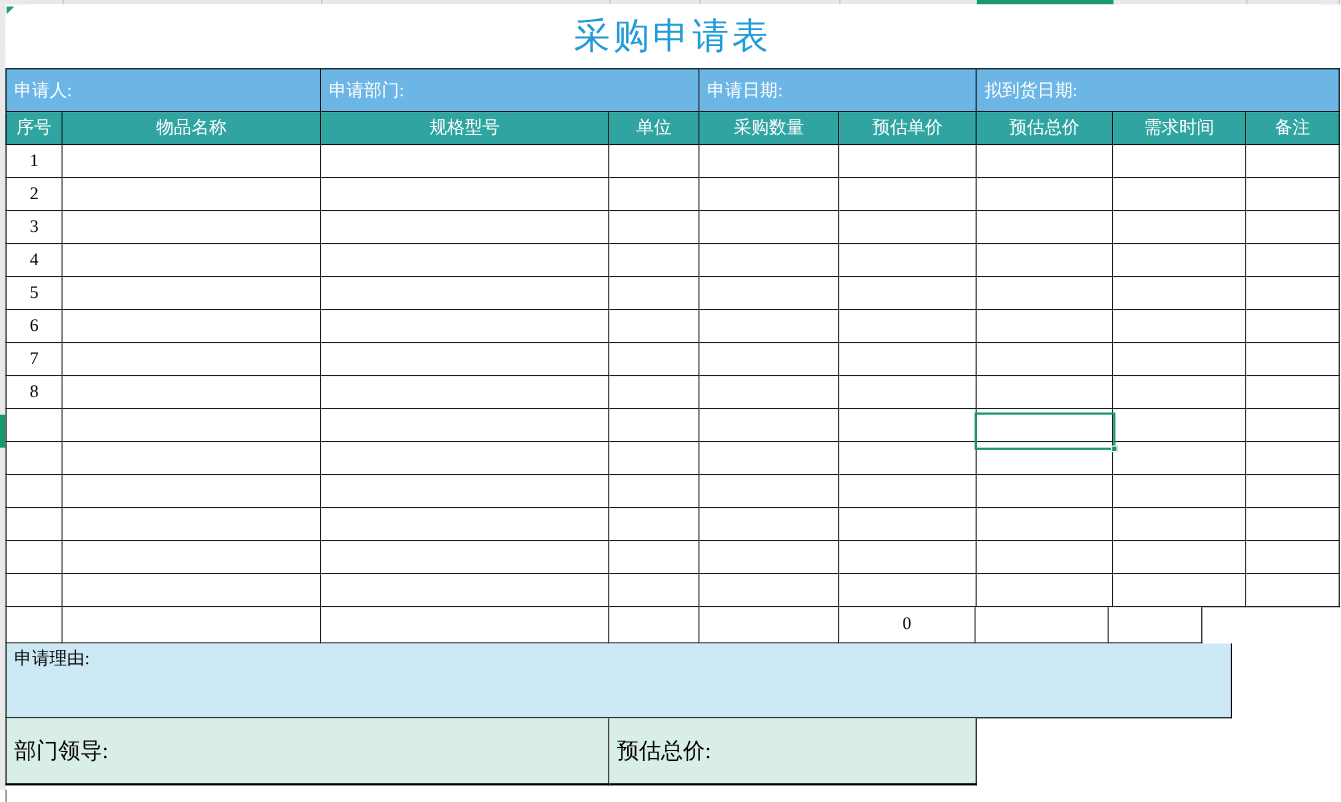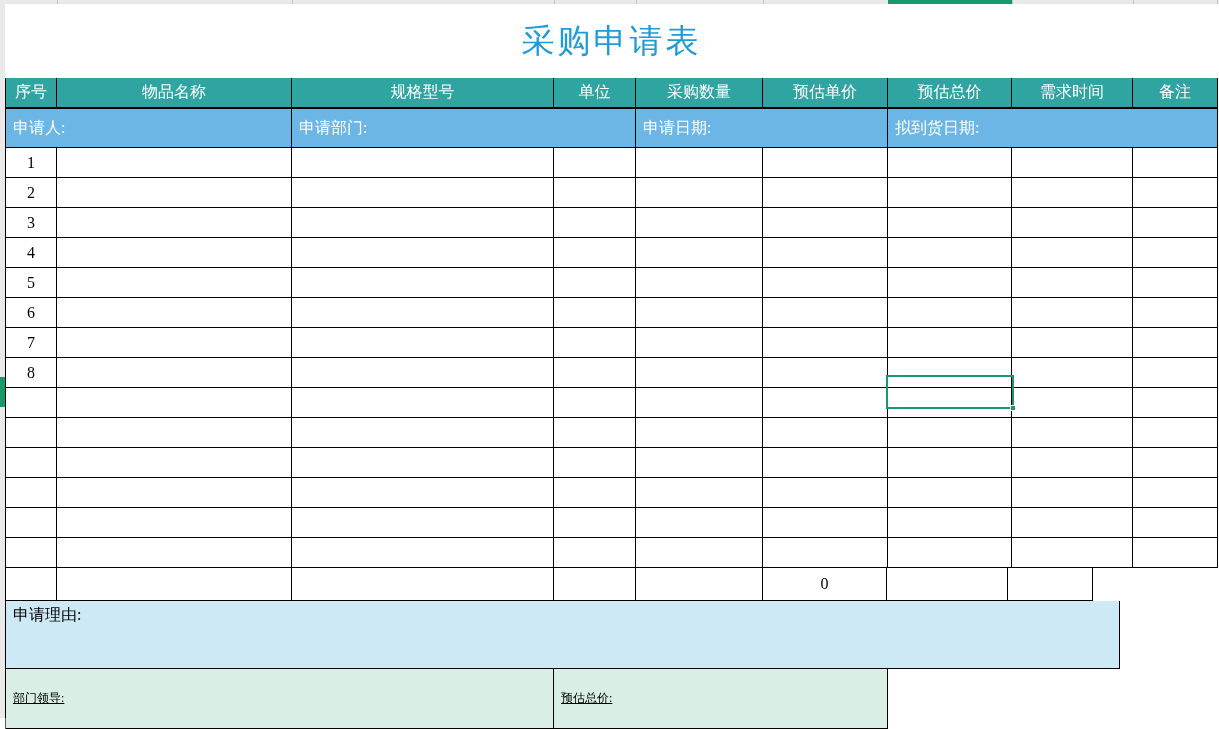--- a/index.html
+++ b/index.html
@@ -20,21 +20,21 @@
   .corner-triangle { position: absolute; left: 6px; top: 6px; width: 0; height: 0;
     border-top: 7px solid #21a366; border-right: 7px solid transparent; }
 
   .sheet { position: absolute; left: 5px; top: 4px; width: 1213px; }
 
   .row { display: flex; width: 1213px; }
   .cell { border-right: 1px solid #000; border-bottom: 1px solid #000; display: flex; align-items: center; overflow: hidden; }
   .bl { border-left: 1px solid #000; }
 
   
-  .title-row   { height: 74px; display: flex; align-items: center; justify-content: center; background: #fff; }
+  .title-row   { height: 58px; display: flex; align-items: center; justify-content: center; background: #fff; border-radius: 21px; }
   .info-row    { height: 40px; }
   .header-row  { height: 30px; }
   .data-row    { height: 30px; }
   .total-row   { height: 33px; }
   .reason-row  { height: 68px; }
   .approve-row { height: 61px; }
 
   .page-title { font-size: 33px; color: #1f9cd8; letter-spacing: 3px; }
 
   
@@ -49,21 +49,21 @@
   .c4 { width: 127px; } .c5 { width: 125px; } .c6 { width: 124px; } .c7 { width: 121px; } .c8 { width: 85px; }
 
   .data-row .cell { background: #ffffff; font-size: 16px; color: #000; }
   .num { justify-content: center; }
 
   .total-row .cell { background: #ffffff; font-size: 16px; color: #000; justify-content: center; }
 
   .reason-row .cell { width: 1115px; background: #cde9f6; font-size: 16px; color: #000;
     align-items: flex-start; padding: 4px 0 0 7px; }
 
-  .approve-row .cell { background: #d9eee5; font-size: 12px; color: #000; padding-left: 7px; border-bottom: 2px solid #000; text-decoration: underline; }
+  .approve-row .cell { background: #d9eee5; font-size: 20px; color: #000; padding-left: 7px; border-bottom: 2px solid #000; }
   .aw0 { width: 549px; } .aw1 { width: 334px; } .aw2 { width: 330px; }
 
   .bottom-stub { position: absolute; left: 5px; top: 718px; width: 1px; height: 11px; background: #5a5a5a; }
 
   
   .selection { position: absolute; left: 886px; top: 375px; width: 128px; height: 34px;
     border: 2px solid #17996b; pointer-events: auto; }
   .fill-handle { position: absolute; right: -4px; bottom: -4px; width: 6px; height: 6px;
     background: #17996b; border: 1px solid #ffffff; }
 </style>
@@ -86,39 +86,39 @@
   <div class="left-strip"></div>
   <div class="row-select-bar"></div>
   <div class="corner-triangle"></div>
 
   <div class="sheet">
 
     <div class="title-row">
       <span class="page-title">采购申请表</span>
     </div>
 
+    <div class="row info-row">
+      <div class="cell bl iw0">申请人:</div>
+      <div class="cell iw1">申请部门:</div>
+      <div class="cell iw2">申请日期:</div>
+      <div class="cell iw3">拟到货日期:</div>
+    </div>
+
     <div class="row header-row">
       <div class="cell bl c0">序号</div>
       <div class="cell c1">物品名称</div>
       <div class="cell c2">规格型号</div>
       <div class="cell c3">单位</div>
       <div class="cell c4">采购数量</div>
       <div class="cell c5">预估单价</div>
       <div class="cell c6">预估总价</div>
       <div class="cell c7">需求时间</div>
       <div class="cell c8">备注</div>
     </div>
 
-    <div class="row info-row">
-      <div class="cell bl iw0">申请人:</div>
-      <div class="cell iw1">申请部门:</div>
-      <div class="cell iw2">申请日期:</div>
-      <div class="cell iw3">拟到货日期:</div>
-    </div>
-
     <div id="grid-body">
         <div class="row data-row">
           <div class="cell c0 bl num">1</div>
           <div class="cell c1"></div>
           <div class="cell c2"></div>
           <div class="cell c3"></div>
           <div class="cell c4"></div>
           <div class="cell c5"></div>
           <div class="cell c6"></div>
           <div class="cell c7"></div>

